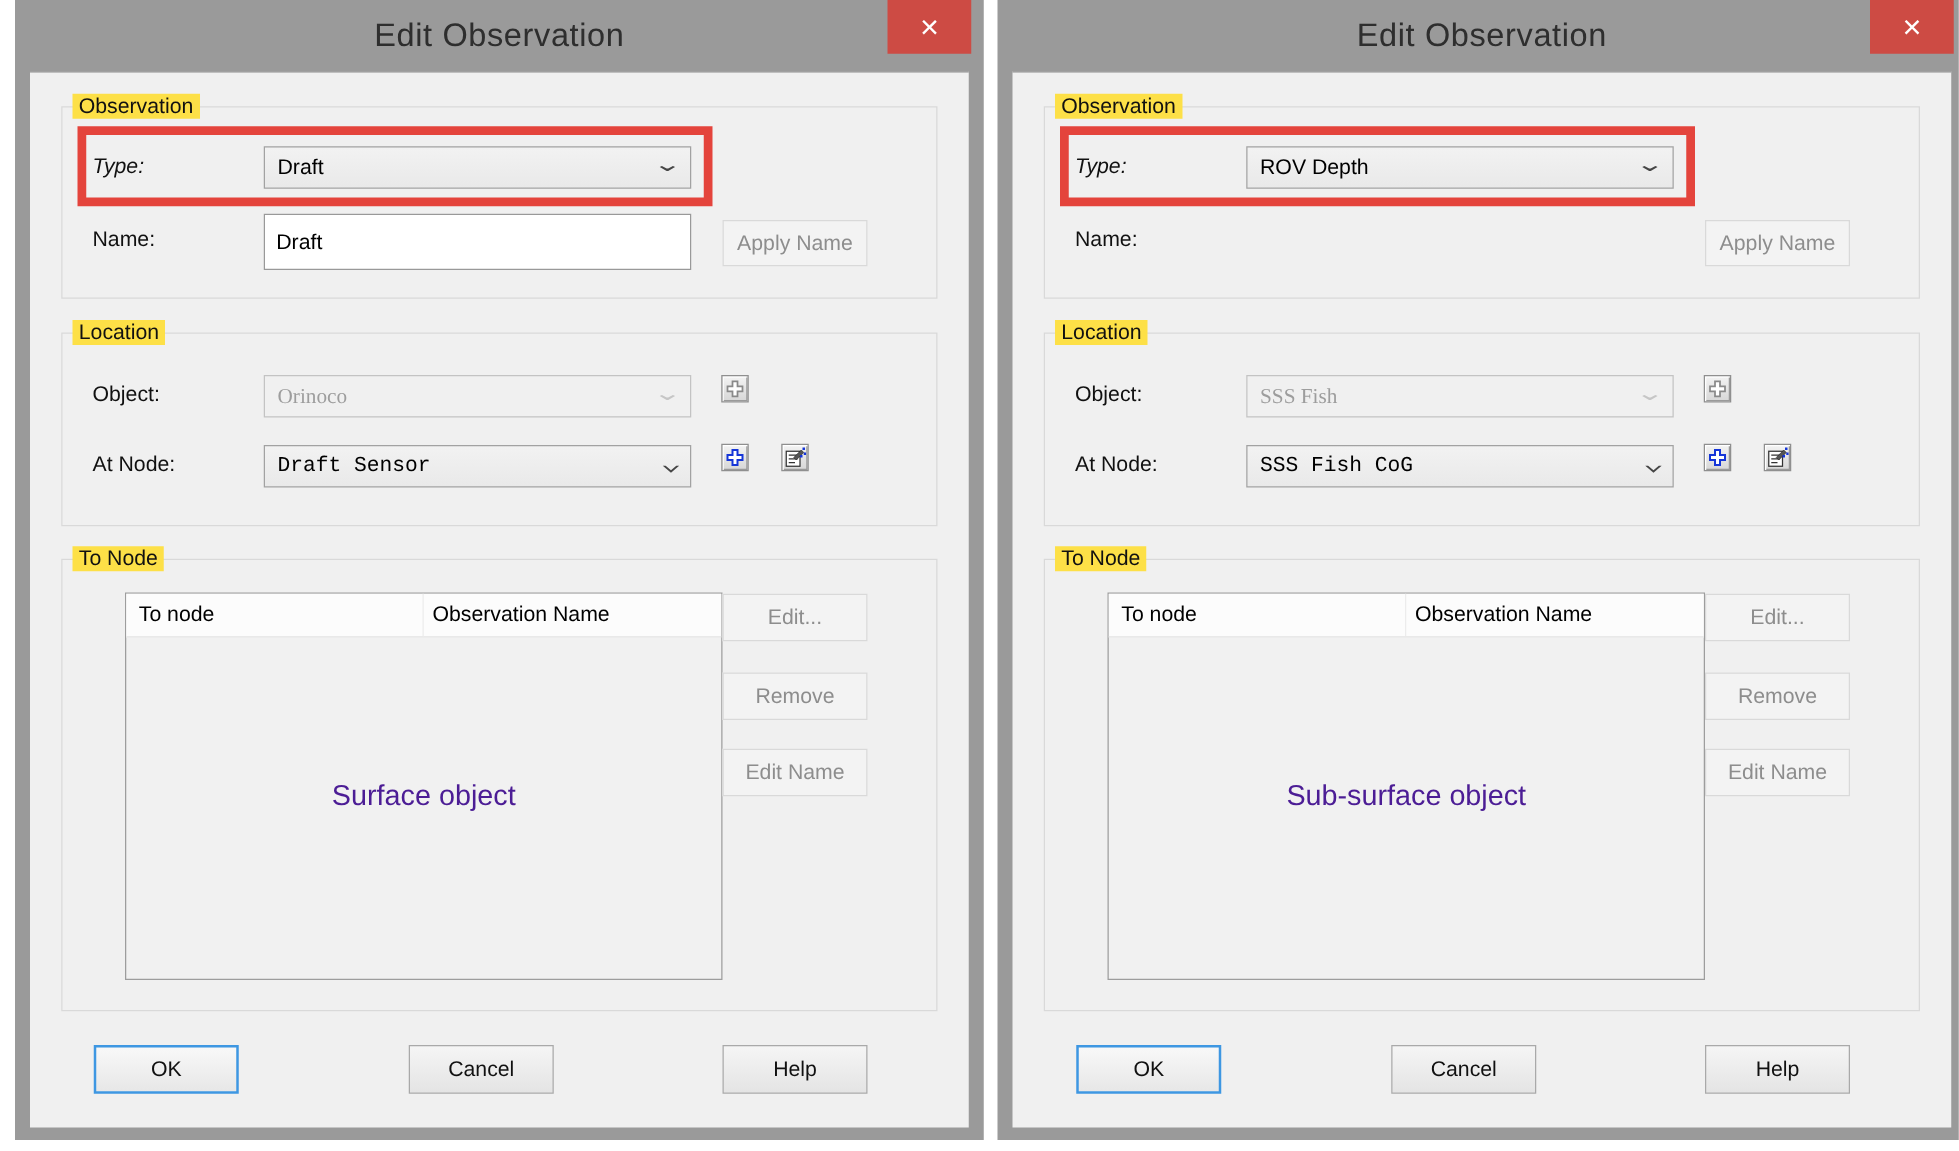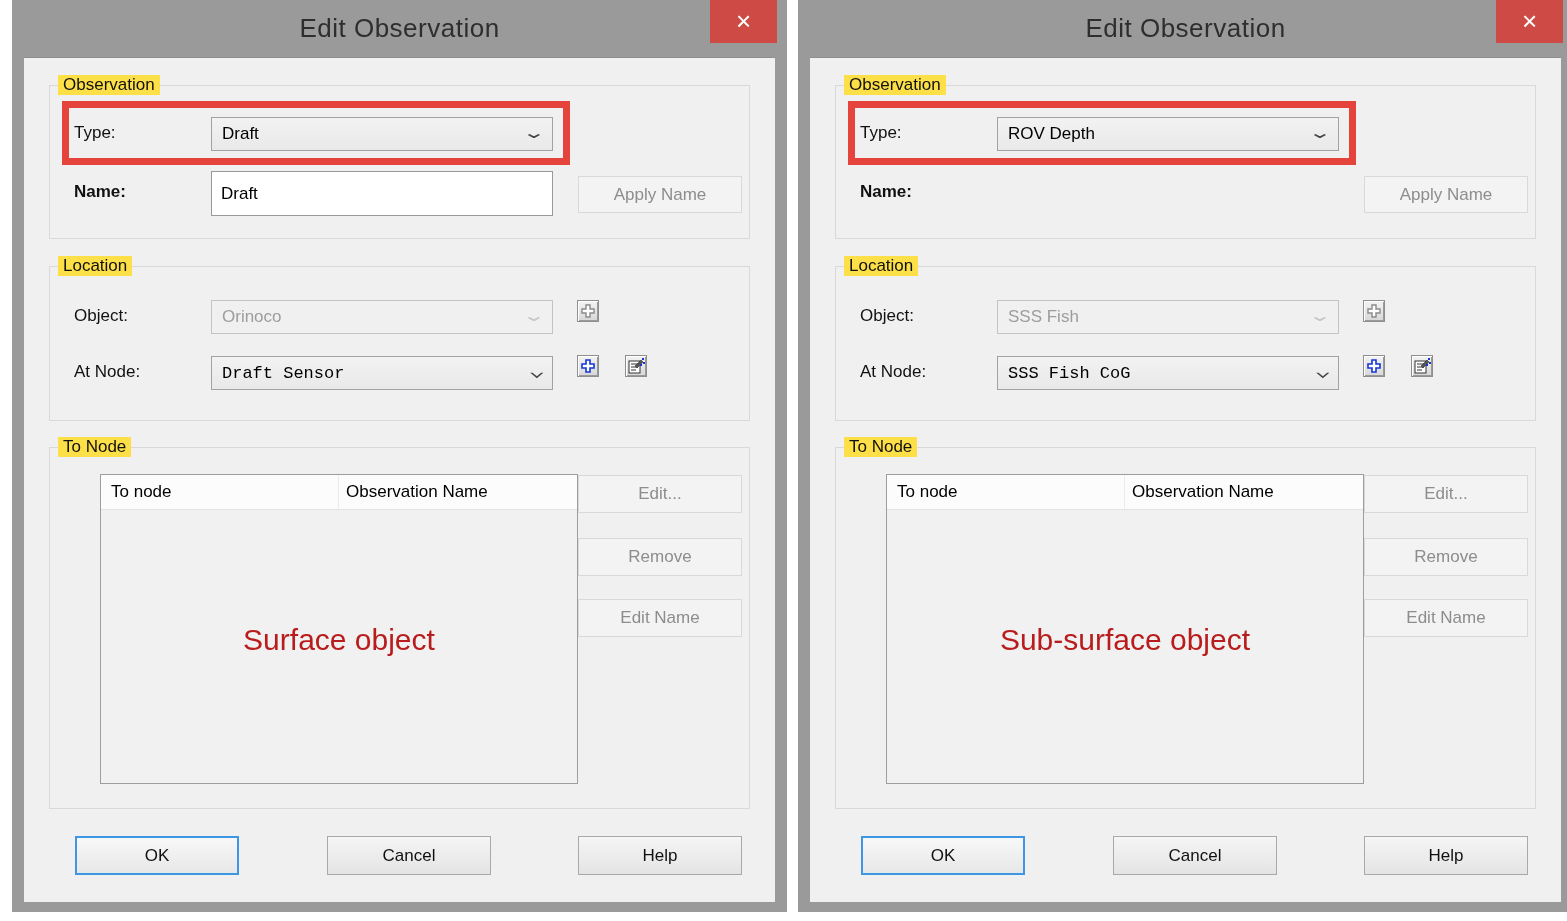--- a/index.html
+++ b/index.html
@@ -40,46 +40,46 @@
   .combo .chevron { position:absolute; right:10px; top:50%;
                     transform:translateY(-58%) scaleX(1.5) scaleY(0.85);
                     font-size:19px; color:#454545; }
   .combo.disabled { background:#f0f0f0; border-color:#c3c3c3; color:#9d9d9d; }
   .combo.disabled .chevron { color:#c6c6c6; }
 
   .textbox { position:absolute; left:187px; width:342px; height:45px;
              background:#ffffff; border:1px solid #999999; font-size:17px;
              color:#000; padding:0 9px; font-family:"Liberation Sans",sans-serif; }
 
-  .btn { position:absolute; width:164px; display:flex; align-items:center;
+  .btn { position:absolute; width:116px; display:flex; align-items:center;
          justify-content:center; font-size:17px; color:#111;
          background:linear-gradient(#f5f5f5,#e4e4e4); border:1px solid #a9a9a9;
          font-family:"Liberation Sans",sans-serif; cursor:pointer; }
   .btn.disabled { background:#f3f3f3; border-color:#d9d9d9; color:#8d8d8d; }
   .btn.focused  { border:2px solid #3e97e2; background:linear-gradient(#f8f8f8,#e7e7e7);text-align:center; }
 
   .icon-btn { position:absolute; width:22px; height:22px;
               background:linear-gradient(#f3f3f3,#d7d7d7); border:1px solid #8f8f8f;
               box-shadow:inset 1px 1px 0 #ffffff, inset -1px -1px 0 #9a9a9a;
               display:flex; align-items:center; justify-content:center; cursor:pointer; }
 
   .tonode-table { position:absolute; left:50px; top:26px; width:478px; height:310px;
                   background:#f1f1f1; border:1px solid #9d9d9d; }
   .table-header { display:flex; height:35px; background:#fcfcfc;
                   border-bottom:1px solid #e2e2e2; }
   .th { font-size:17px; color:#000; line-height:34px; }
   .th.c1 { width:238px; padding-left:10px; border-right:1px solid #ececec; }
   .th.c2 { flex:1; padding-left:7px; }
   .annotation { position:absolute; left:0; right:0; top:148px; text-align:center;
-                font-size:30px; color:#b91c1c; white-space:nowrap; }
-
-  .e-type   { top:59px; }   .l-type  { top:65px; }
-  .e-name   { top:113px; }  .l-name  { top:124px;font-weight:bold; }
+                font-size:23px; color:#4c1d95; white-space:nowrap; }
+
+  .e-type   { top:59px; }   .l-type  { top:65px;font-style:italic; }
+  .e-name   { top:113px; }  .l-name  { top:124px; }
   .b-apply  { left:554px; top:118px; height:37px; }
-  .e-object { top:242px; }  .l-object{ top:248px; }
+  .e-object { top:242px;font-family:Liberation Serif, serif; }  .l-object{ top:248px; }
   .e-atnode { top:298px;font-family:Liberation Mono, monospace; }  .l-atnode{ top:304px; }
   .i-addobj  { left:553px; top:242px; }
   .i-addnode { left:553px; top:297px; }
   .i-props   { left:601px; top:297px; }
   .b-edit     { left:554px; top:417px; height:38px; }
   .b-remove   { left:554px; top:480px; height:38px; }
   .b-editname { left:554px; top:541px; height:38px; }
   .b-ok     { left:51px;  top:778px; height:39px; }
   .b-cancel { left:303px; top:778px; height:39px; }
   .b-help   { left:554px; top:778px; height:39px; }

